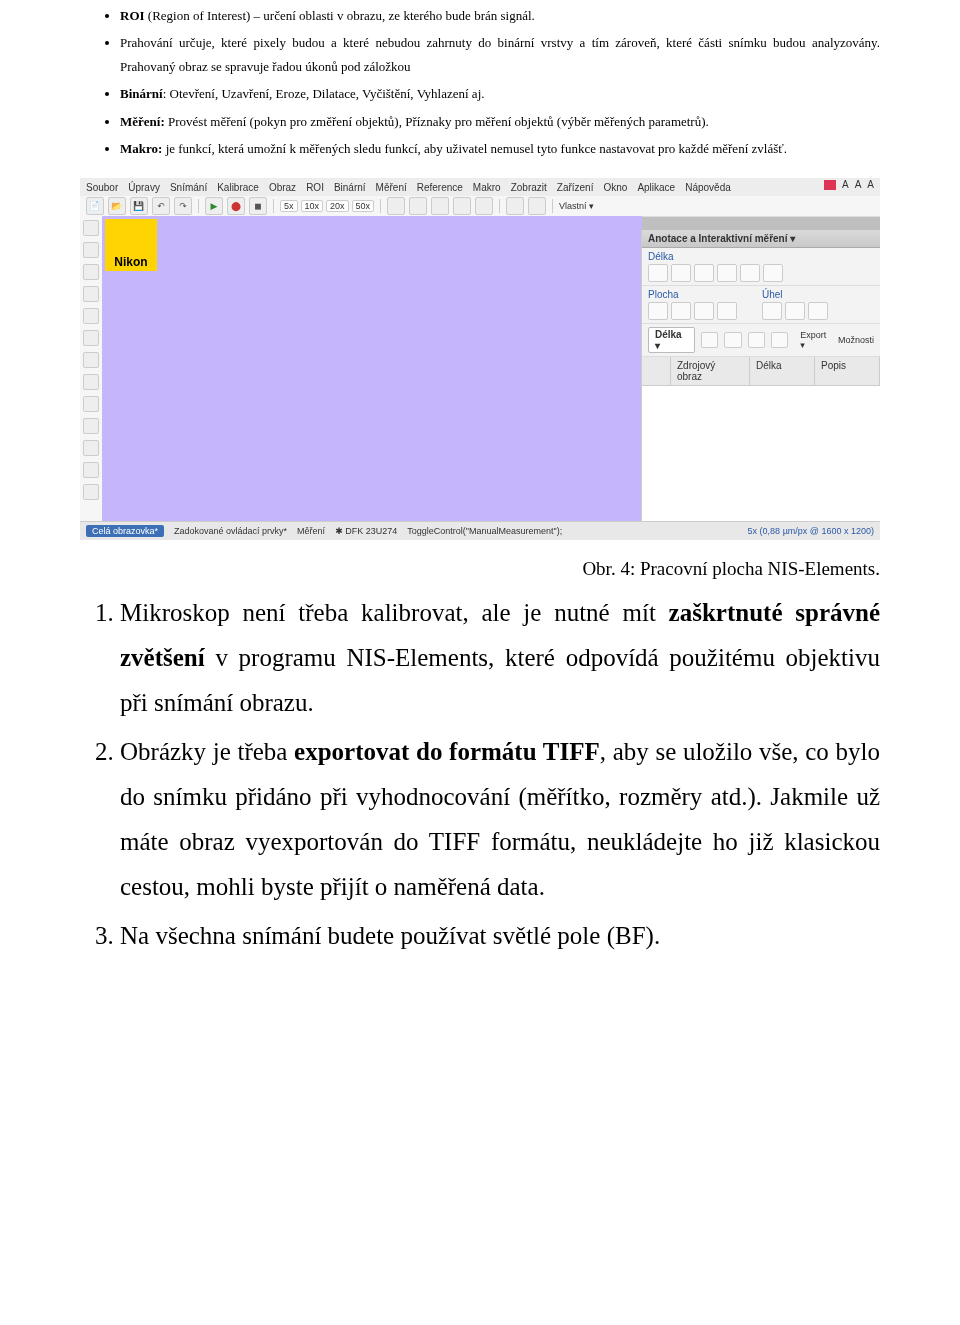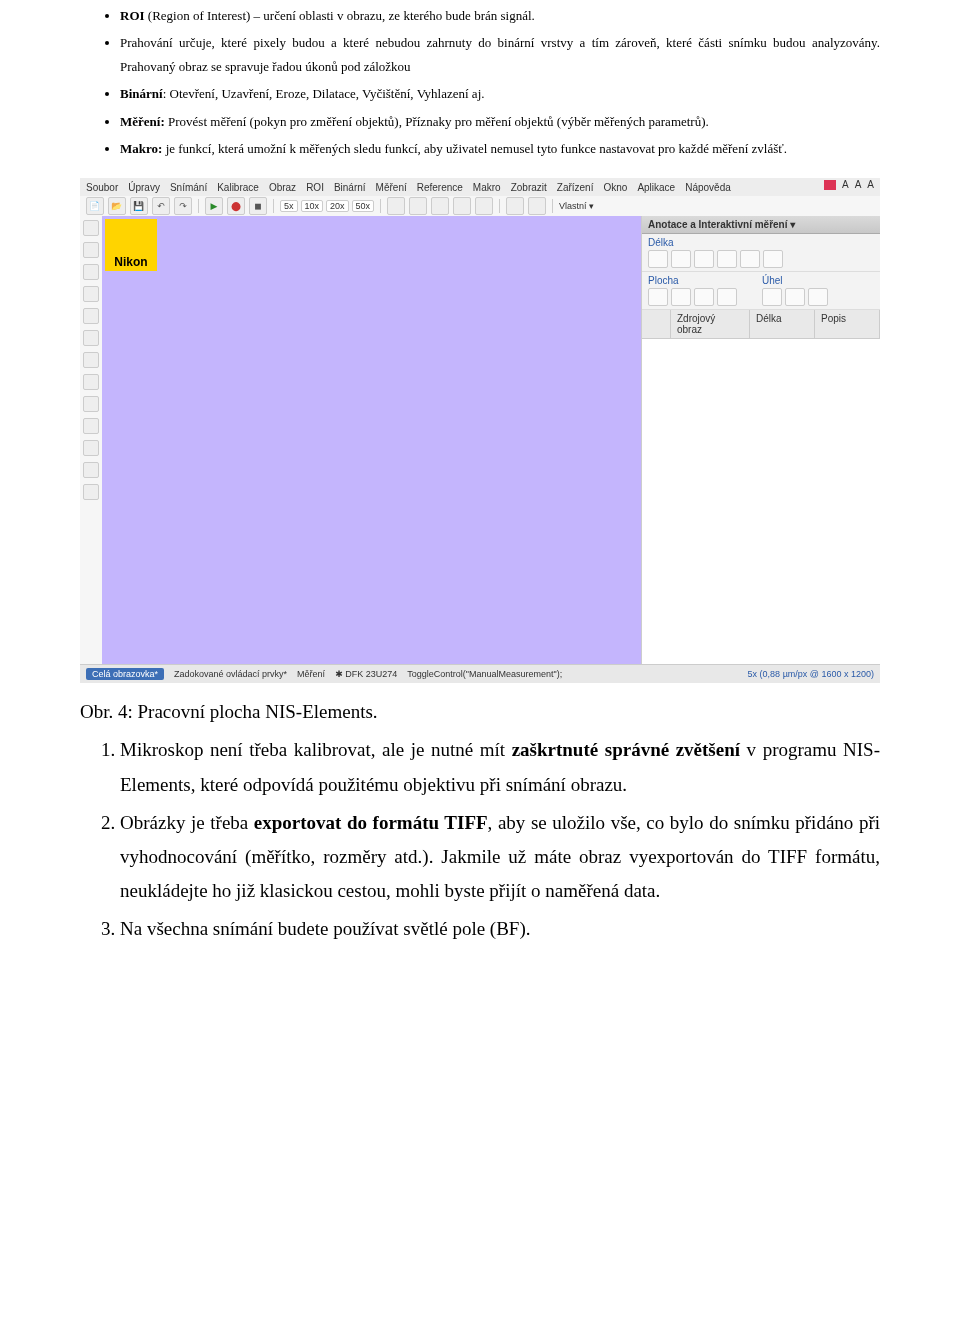--- a/index.html
+++ b/index.html
@@ -1,37 +1,37 @@
 <!DOCTYPE html>
 <html><head>
 <meta charset="utf-8">
 <style>
   html,body{margin:0;padding:0;background:#fff;color:#000;font-family:"Times New Roman",Times,serif}
   .page{width:960px;min-height:1325px;margin:0 auto;padding:0 80px 40px 80px;box-sizing:border-box}
   ul.bullets{list-style:disc;padding-left:40px;margin:0 0 10px 0}
   ul.bullets>li{font-size:13px;line-height:1.8;text-align:justify;margin:4px 0}
   .bold{font-weight:700}
-  .caption{text-align:left;font-size:19px;margin:18px 0 10px}
+  .caption{text-align:right;font-size:19px;margin:18px 0 10px}
   .sect{font-size:19px;font-weight:700;margin:6px 0 6px 0}
   ol.nums{list-style:decimal;padding-left:40px;margin:0}
-  ol.nums>li{font-size:19px;line-height:1.8;text-align:justify;margin:4px 0}
+  ol.nums>li{font-size:25px;line-height:1.8;text-align:justify;margin:4px 0}
   
-  .shot{width:800px;height:505px;margin:18px auto 0;background:#bfbfbf;position:relative;font-family:"Segoe UI",Tahoma,sans-serif;font-size:10px;color:#333;border:0;overflow:hidden}
+  .shot{width:800px;height:362px;margin:18px auto 0;background:#bfbfbf;position:relative;font-family:"Segoe UI",Tahoma,sans-serif;font-size:10px;color:#333;border:0;overflow:hidden}
   .menubar{position:absolute;left:0;top:0;right:0;height:18px;background:#ededed;display:flex;align-items:center;padding:0 6px;gap:10px;border-bottom:1px solid #ccc}
   .menubar span{white-space:nowrap}
   .menubar .spacer{flex:1}
   .tbA{position:absolute;right:6px;top:1px;display:flex;gap:6px;align-items:center;color:#333}
   .tbA .sw{width:12px;height:10px;background:#d35;display:inline-block}
   .toolbar{position:absolute;left:0;top:18px;right:0;height:20px;background:#f6f6f6;display:flex;align-items:center;padding:0 6px;gap:4px;border-bottom:1px solid #ddd}
   .tbtn{width:16px;height:16px;background:#eee;border:1px solid #ccc;border-radius:2px;display:inline-flex;align-items:center;justify-content:center;font-size:9px;color:#555}
   .vtoolbar{position:absolute;left:0;top:38px;width:22px;bottom:18px;background:#f6f6f6;border-right:1px solid #ddd;display:flex;flex-direction:column;align-items:center;padding-top:4px;gap:6px}
   .vbtn{width:14px;height:14px;background:#eee;border:1px solid #ccc;border-radius:2px}
   .canvas{position:absolute;left:22px;top:38px;right:238px;bottom:18px;background:#c4b5fd}
   .logo{position:absolute;left:3px;top:3px;width:52px;height:52px;background:#ffd400;display:flex;align-items:flex-end;justify-content:center;color:#000;font-weight:700;font-size:12px;padding-bottom:2px;box-sizing:border-box}
-  .panel{position:absolute;right:0;top:38px;width:238px;bottom:18px;background:#f3f3f3;border-left:1px solid #ccc;display:flex;flex-direction:column}
+  .panel{position:absolute;right:0;top:52px;width:238px;bottom:18px;background:#f3f3f3;border-left:1px solid #ccc;display:flex;flex-direction:column}
   .ptitle{background:linear-gradient(#dadada,#c8c8c8);border-bottom:1px solid #aaa;padding:3px 6px;font-weight:700;color:#333}
   .psec{border-bottom:1px solid #ddd;padding:3px 6px}
   .psec .hdr{color:#2a5aa8;font-size:10px;margin-bottom:2px}
   .prow{display:flex;gap:3px;flex-wrap:wrap}
   .pbtn{width:18px;height:16px;background:#fafafa;border:1px solid #ccc;border-radius:2px}
   .psplit{display:flex;gap:2px}
   .psplit>div{flex:1}
   .tbltop{display:flex;align-items:center;gap:6px;padding:3px 6px;border-bottom:1px solid #ddd}
   .tbltop .sel{background:#fff;border:1px solid #bbb;padding:1px 6px;border-radius:2px;font-weight:700}
   .tbltop .lite{background:#fafafa;border:1px solid #ccc;width:16px;height:14px;border-radius:2px}
@@ -167,20 +167,30 @@
           <div>
             <div class="hdr">Úhel</div>
             <div class="prow">
               <span class="pbtn"></span>
               <span class="pbtn"></span>
               <span class="pbtn"></span>
             </div>
           </div>
         </div>
       </div>
+      <div class="tbltop">
+        <span class="sel">Délka  ▾</span>
+        <span class="lite"></span>
+        <span class="lite"></span>
+        <span class="lite"></span>
+        <span class="lite"></span>
+        <span style="flex:1"></span>
+        <span class="tiny">Export ▾</span>
+        <span class="tiny">Možnosti</span>
+      </div>
       <div class="tblhead">
         <div class="c1"></div>
         <div class="c2">Zdrojový obraz</div>
         <div class="c3">Délka</div>
         <div class="c4">Popis</div>
       </div>
       <div class="tblbody"></div>
     </div>
 
     <div class="status">

